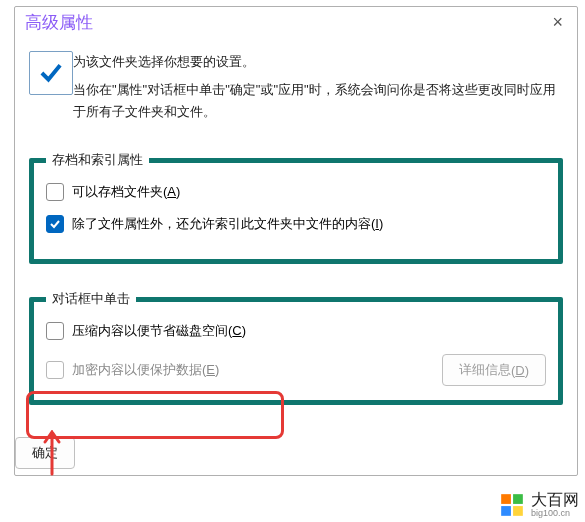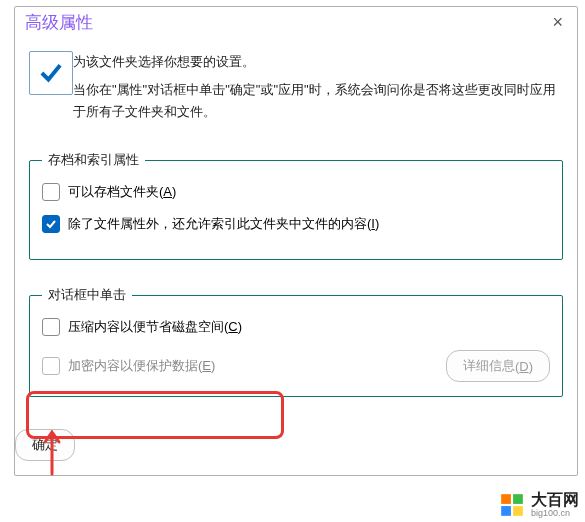--- a/index.html
+++ b/index.html
@@ -6,41 +6,41 @@
 .page{width:585px;height:522px;position:relative}
 .dialog{position:absolute;left:14px;top:6px;width:562px;height:468px;background:#fff;border:1px solid #b0b0b0;border-radius:2px}
 .tbar{height:30px;display:flex;align-items:center;padding:0 10px;justify-content:space-between}
 .ttl{font-size:17px;color:#8b5cf6}
 .close{font-size:18px;color:#555;line-height:1;padding:4px;cursor:pointer}
 .body{padding:14px 14px 0 14px}
 .intro{display:flex;margin-bottom:22px}
 .iconbox{width:42px;height:42px;border:1px solid #7aa0c4;border-radius:2px;display:flex;align-items:center;justify-content:center;flex:0 0 42px}
 .iconbox svg{width:26px;height:26px}
 .itext p{margin:0 0 6px 0;font-size:13px;color:#222;line-height:1.7}
-fieldset{border:1px solid #0f766e;border-radius:2px;padding:14px 12px;margin:0 0 26px 0}
+fieldset{border:5px solid #0f766e;border-radius:2px;padding:14px 12px;margin:0 0 26px 0}
 legend{padding:0 6px;font-size:13px;color:#222}
 .row{display:flex;align-items:center;margin-bottom:14px}
 .row:last-child{margin-bottom:12px}
 .chk{width:16px;height:16px;border:1px solid #8a8a8a;border-radius:3px;margin-right:8px;display:flex;align-items:center;justify-content:center;cursor:pointer;flex:0 0 16px}
 .chk.on{background:#0067c0;border-color:#0067c0}
 .chk.on svg{width:12px;height:12px;display:block}
 .chk.dis{border-color:#b8b8b8;cursor:default}
 .lbl{font-size:13px;color:#000}
 .lbl.dis{color:#888}
 .details-row{display:flex;align-items:center;justify-content:space-between}
-.btn{height:30px;padding:0 16px;border:1px solid #c0c0c0;background:#fdfdfd;border-radius:13px;font-size:13px;color:#222;cursor:pointer;display:inline-flex;align-items:center;justify-content:center}
+.btn{height:30px;padding:0 16px;border:1px solid #c0c0c0;background:#fdfdfd;border-radius:4px;font-size:13px;color:#222;cursor:pointer;display:inline-flex;align-items:center;justify-content:center}
 .btn.dis{color:#9c9c9c;cursor:default}
 .dlg-btns{display:flex;justify-content:flex-start;gap:10px;padding:6px 14px 14px 0}
 .hi{position:absolute;left:26px;top:391px;width:252px;height:42px;border:3px solid #e53935;border-radius:8px;pointer-events:none}
 .arrow{position:absolute;left:41px;top:430px}
 .arrow svg{width:22px;height:48px}
 .wm{position:absolute;right:6px;bottom:4px;display:flex;align-items:center;gap:6px}
 .wm .logo{width:26px;height:26px}
 .wm .txt{display:flex;flex-direction:column;line-height:1.05}
-.wm .big{font-size:16px;font-weight:700;color:#222}
+.wm .big{font-size:16px;font-weight:400;color:#222}
 .wm .sm{font-size:9px;color:#888}
 .u{text-decoration:underline}
 </style>
 </head>
 <body>
 <div class="page">
  <div class="dialog">
   <div class="tbar">
     <span class="ttl">高级属性</span>
     <span class="close">×</span>

